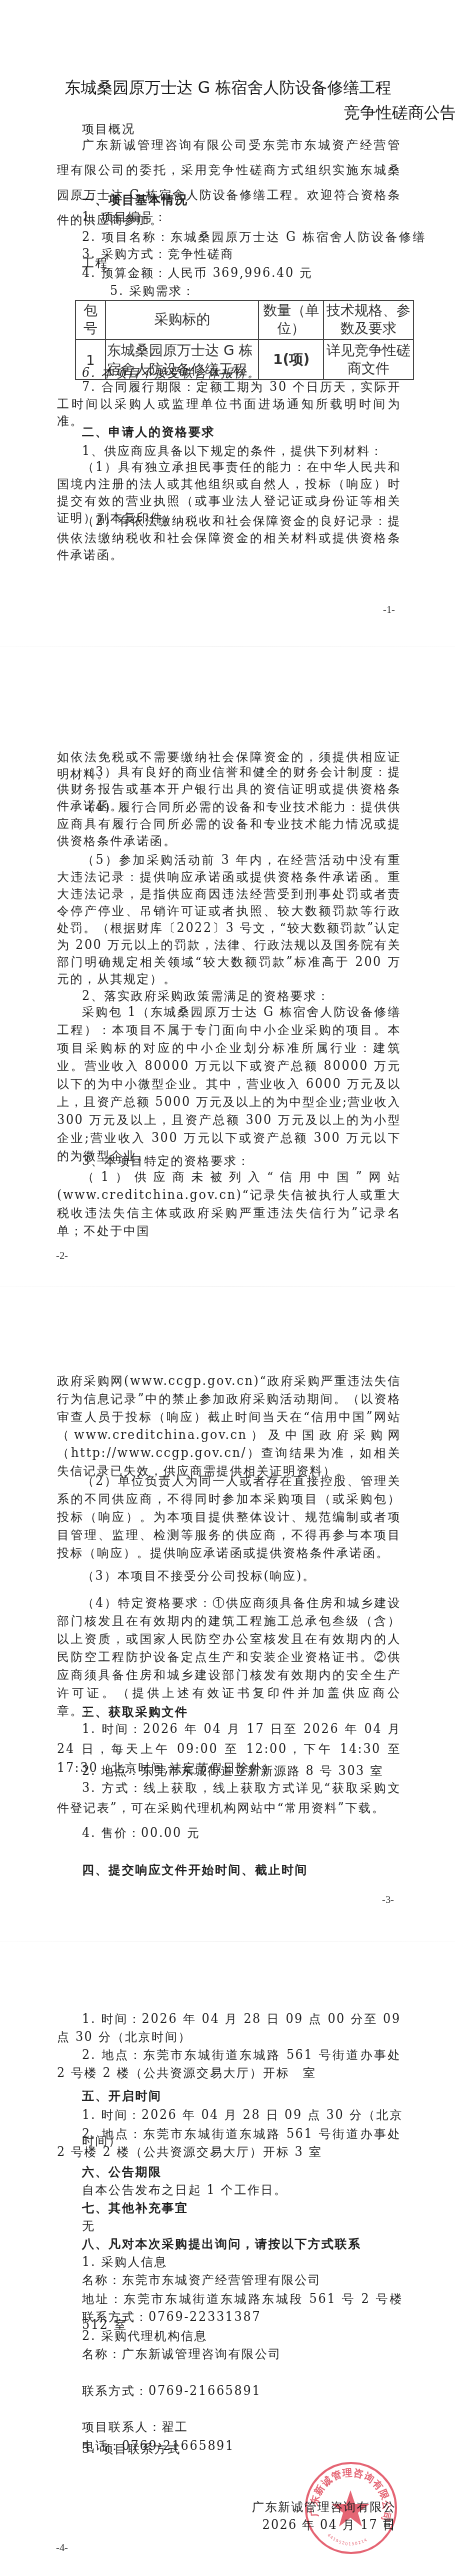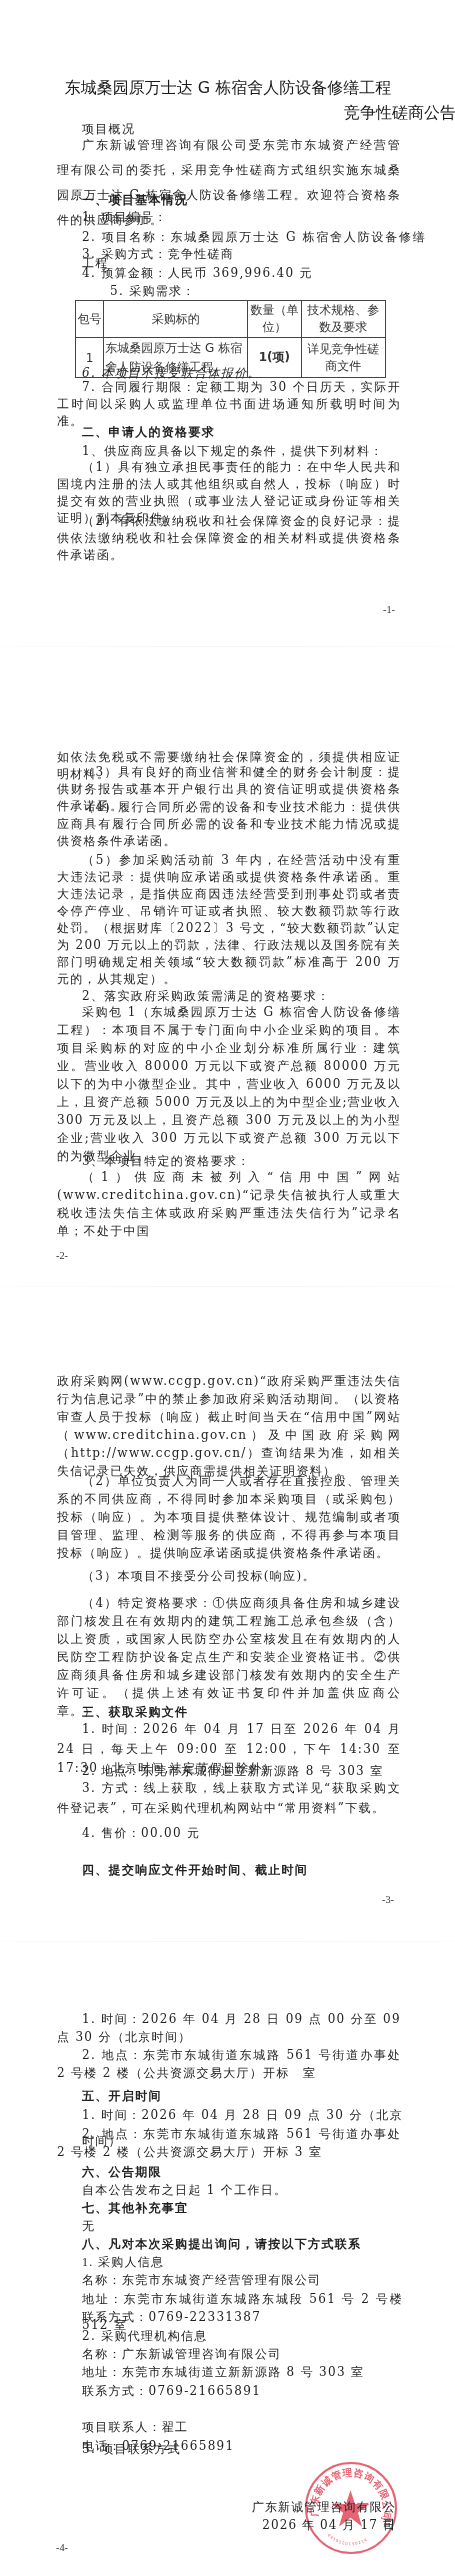--- a/index.html
+++ b/index.html
@@ -52,24 +52,24 @@
   .pagenum {
     position: absolute;
     font-size: 10.3px;
     color: #333;
     font-family: "Liberation Serif", serif;
   }
   table.req {
     position: absolute;
     left: 75px;
     top: 343px;
-    width: 311px;
+    width: 339px;
     border-collapse: collapse;
     font-family: "DejaVu Sans", "Liberation Sans", sans-serif;
-    font-size: 12px;
+    font-size: 14px;
     color: #333;
   }
   table.req td, table.req th {
     border: 0.9px solid #444;
     font-weight: normal;
     text-align: center;
     vertical-align: middle;
     padding: 1.1px 1.1px;
   }
   table.req th { height: 23px; }
@@ -177,27 +177,26 @@
   <div class="txt ind" style="top:104px;line-height:18.4px;">2. 地点：东莞市东城街道东城路 561 号街道办事处 2 号楼 2 楼（公共资源交易大厅）开标　室</div>
   <div class="txt ind2 bold" style="top:141px;">五、开启时间</div>
   <div class="txt ind2" style="top:160px;">1. 时间：2026 年 04 月 28 日 09 点 30 分（北京时间）</div>
   <div class="txt ind" style="top:183px;line-height:18.4px;">2. 地点：东莞市东城街道东城路 561 号街道办事处 2 号楼 2 楼（公共资源交易大厅）开标 3 室</div>
 
   <div class="txt ind2 bold" style="top:217px;">六、公告期限</div>
   <div class="txt ind2" style="top:235px;">自本公告发布之日起 1 个工作日。</div>
   <div class="txt ind2 bold" style="top:253px;">七、其他补充事宜</div>
   <div class="txt ind2" style="top:271px;">无</div>
   <div class="txt ind2 bold" style="top:289px;">八、凡对本次采购提出询问，请按以下方式联系</div>
-  <div class="txt ind2" style="top:307px;font-family:Liberation Serif, serif;">1. 采购人信息</div>
+  <div class="txt ind2" style="top:307px;">1. 采购人信息</div>
   <div class="txt ind2" style="top:325px;">名称：东莞市东城资产经营管理有限公司</div>
   <div class="txt ind2" style="top:344px;">地址：东莞市东城街道东城路东城段 561 号 2 号楼 512 室</div>
   <div class="txt ind2" style="top:362px;">联系方式：0769-22331387</div>
   <div class="txt ind2" style="top:381px;">2. 采购代理机构信息</div>
   <div class="txt ind2" style="top:399px;">名称：广东新诚管理咨询有限公司</div>
-  <div class="txt ind2" style="top:417px;">地址：东莞市东城街道立新新源路 8 号 303 室</div>
   <div class="txt ind2" style="top:436px;">联系方式：0769-21665891</div>
   <div class="txt ind2" style="top:454px;margin-top:40px;">3. 项目联系方式</div>
   <div class="txt ind2" style="top:472px;">项目联系人：翟工</div>
   <div class="txt ind2" style="top:491px;">电话：0769-21665891</div>
 
   <div class="stamp" style="top:520px;">
     <svg width="87" height="87" viewBox="0 0 152 152">
       <polygon points="76,46 84,70 109,70 89,85 96,109 76,94 56,109 63,85 43,70 68,70" fill="rgba(220,50,70,0.75)"></polygon>
       <path id="sealArc" d="M 22 100 A 58 58 0 1 1 130 100" fill="none"></path>
       <text font-size="17" fill="rgba(220,50,70,0.75)" font-family="DejaVu Sans, sans-serif" font-weight="bold" letter-spacing="1">

